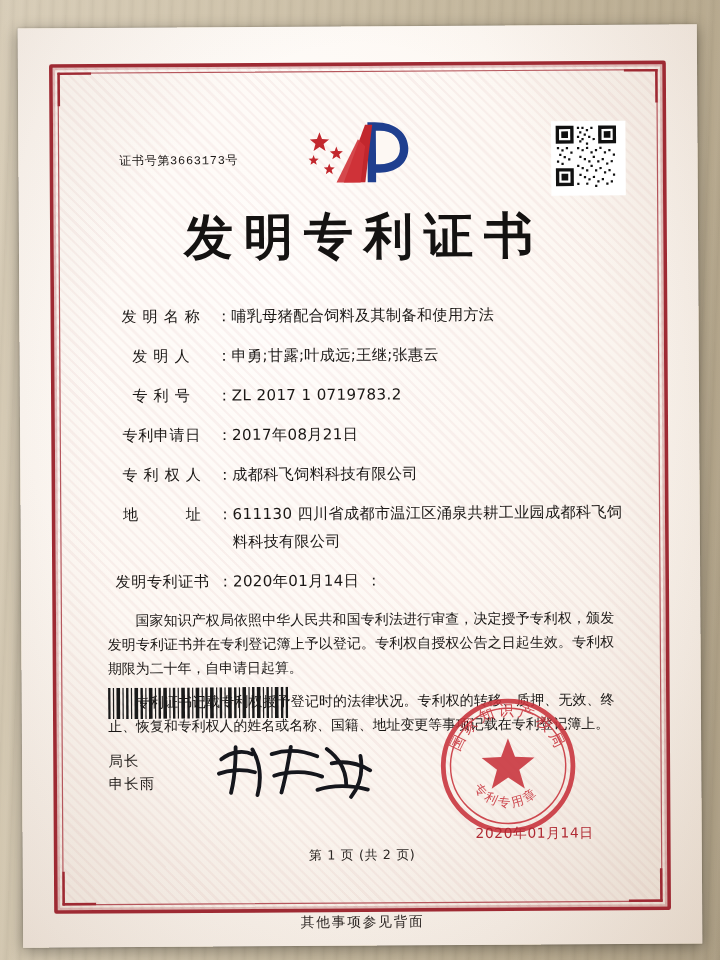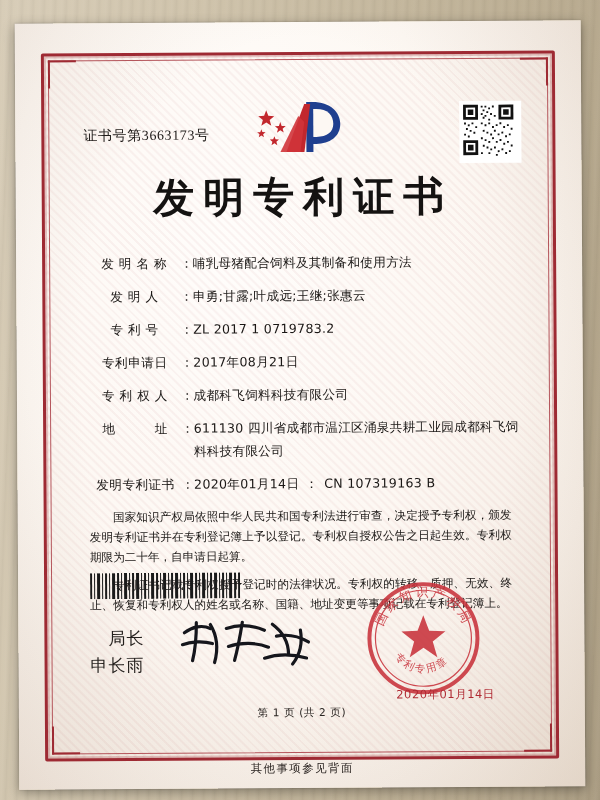--- a/index.html
+++ b/index.html
@@ -104,25 +104,25 @@
     color: #231f1c;
   }
 
   
   .header-row {
     position: relative;
     height: 90px;
   }
   .cert-no {
     position: absolute;
-    left: 22px;
+    left: 38px;
     top: 52px;
-    font-size: 14px;
+    font-size: 10px;
     letter-spacing: 0.6px;
-    font-family: Liberation Serif, serif;
+    font-family: Liberation Mono, monospace;
     color: #1e1a18;
   }
   .logo {
     position: absolute;
     left: 50%;
     transform: translateX(-50%);
     top: 22px;
     width: 108px;
     height: 62px;
   }
@@ -215,24 +215,23 @@
     position: absolute;
     left: 26px;
     top: 6px;
     width: 150px;
     height: 26px;
   }
   .director {
     position: absolute;
     left: 26px;
     top: 58px;
-    font-size: 17px;
+    font-size: 12px;
     line-height: 1.6;
     letter-spacing: 1px;
-    text-align: right;
   }
   .signature {
     position: absolute;
     left: 112px;
     top: 48px;
     width: 140px;
     height: 56px;
   }
   .seal {
     position: absolute;
@@ -429,21 +428,20 @@
           <span class="l2">料科技有限公司</span>
         </span>
       </div>
 
       <div class="field split">
         <span class="label">发明专利证书</span>
         <span class="colon">：</span>
         <span class="value">
           <span>2020年01月14日</span>
           <span class="sub-colon">：</span>
-          <span>CN 107319163 B</span>
         </span>
       </div>
 
     </div>
 
     <div class="paras">
       <p>国家知识产权局依照中华人民共和国专利法进行审查，决定授予专利权，颁发发明专利证书并在专利登记簿上予以登记。专利权自授权公告之日起生效。专利权期限为二十年，自申请日起算。</p>
       <p>专利证书记载专利权授予登记时的法律状况。专利权的转移、质押、无效、终止、恢复和专利权人的姓名或名称、国籍、地址变更等事项记载在专利登记簿上。</p>
     </div>
 

